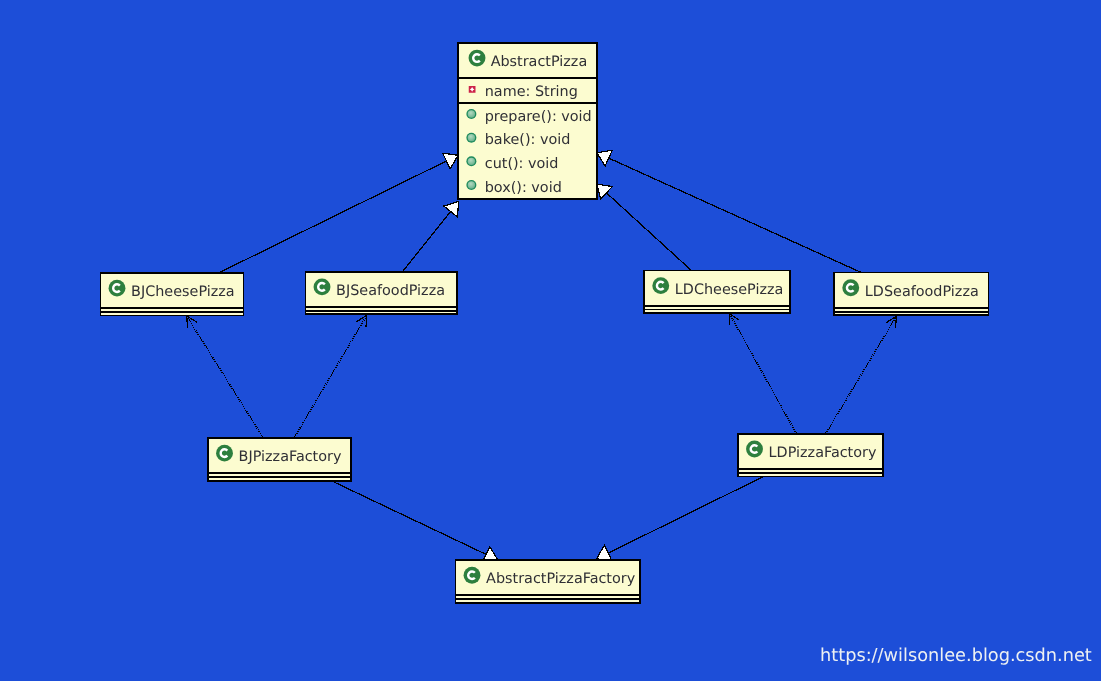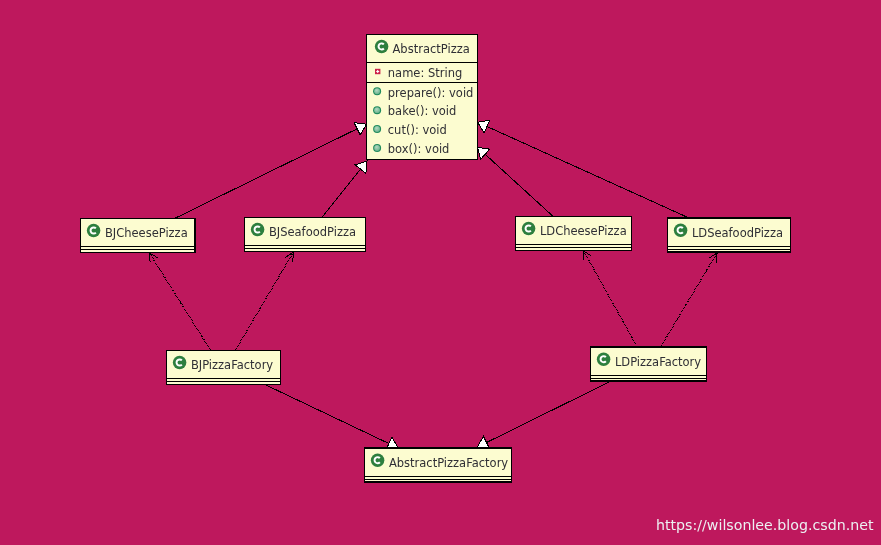--- a/index.html
+++ b/index.html
@@ -1,18 +1,18 @@
 <!DOCTYPE html>
 <html><head>
 <meta charset="utf-8">
 <style>
   html,body{margin:0;padding:0;}
   body{width:881px;height:545px;background:#ffffff;overflow:hidden;
        font-family:"DejaVu Sans",sans-serif;}
-  #canvas{position:relative;width:881px;height:545px;background:#be185d;}
+  #canvas{position:relative;width:881px;height:545px;background:#1d4ed8;}
   svg.diagram{position:absolute;left:0;top:0;width:881px;height:545px;display:block;}
   .cls-body{fill:#fcfcd0;stroke:#000000;stroke-width:1.4;shape-rendering:crispEdges;}
   .cls-div{stroke:#000000;stroke-width:1.4;shape-rendering:crispEdges;}
   .cls-title{font-family:"DejaVu Sans",sans-serif;font-size:11.5px;fill:#2f2f35;}
   .cls-member{font-family:"DejaVu Sans",sans-serif;font-size:11.5px;fill:#2f2f35;}
   .rel-line{stroke:#000000;stroke-width:1;fill:none;shape-rendering:crispEdges;}
   .gen-head{fill:#ffffff;stroke:#000000;stroke-width:1;stroke-linejoin:miter;shape-rendering:crispEdges;}
   .dep-line{stroke:#000000;stroke-width:1.2;fill:none;stroke-dasharray:0.88 0.82;stroke-linecap:butt;shape-rendering:crispEdges;}
   .dep-head{fill:none;stroke:#000000;stroke-width:1;stroke-linejoin:miter;shape-rendering:crispEdges;}
   .watermark{position:absolute;color:#edf0f2;font-size:14.2px;white-space:nowrap;

